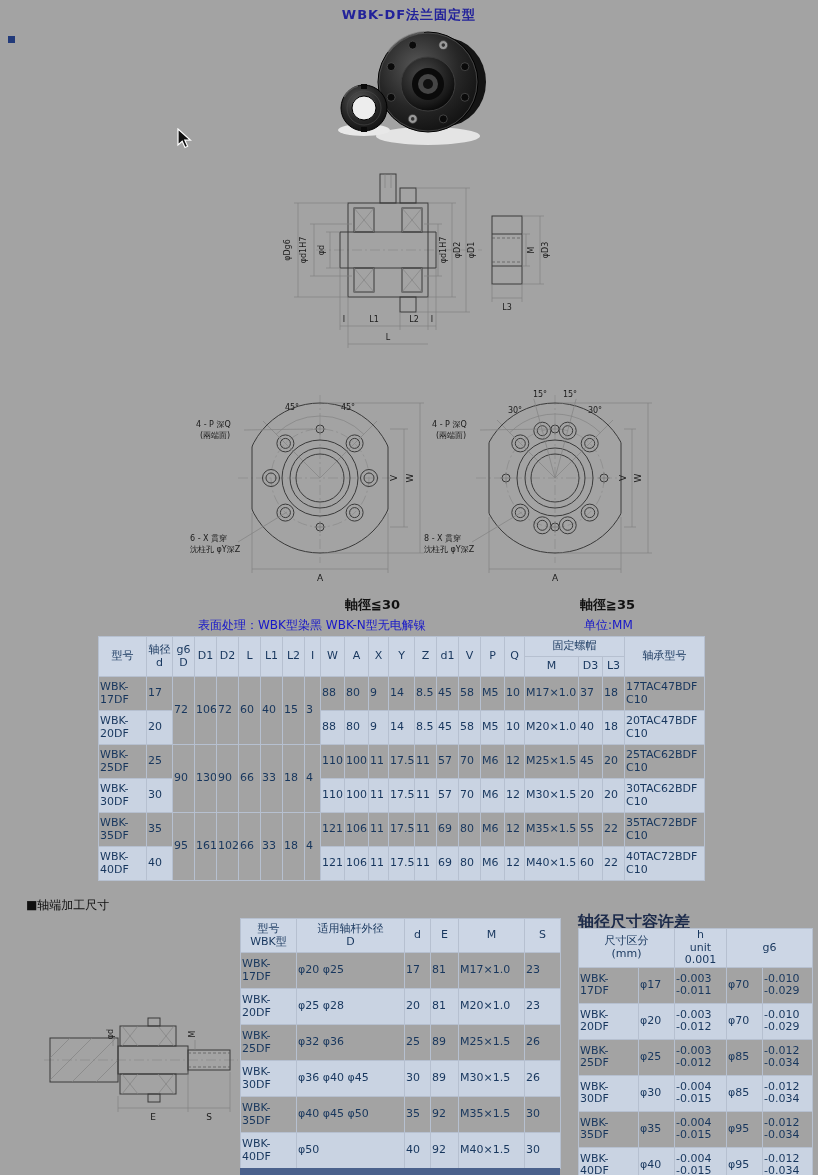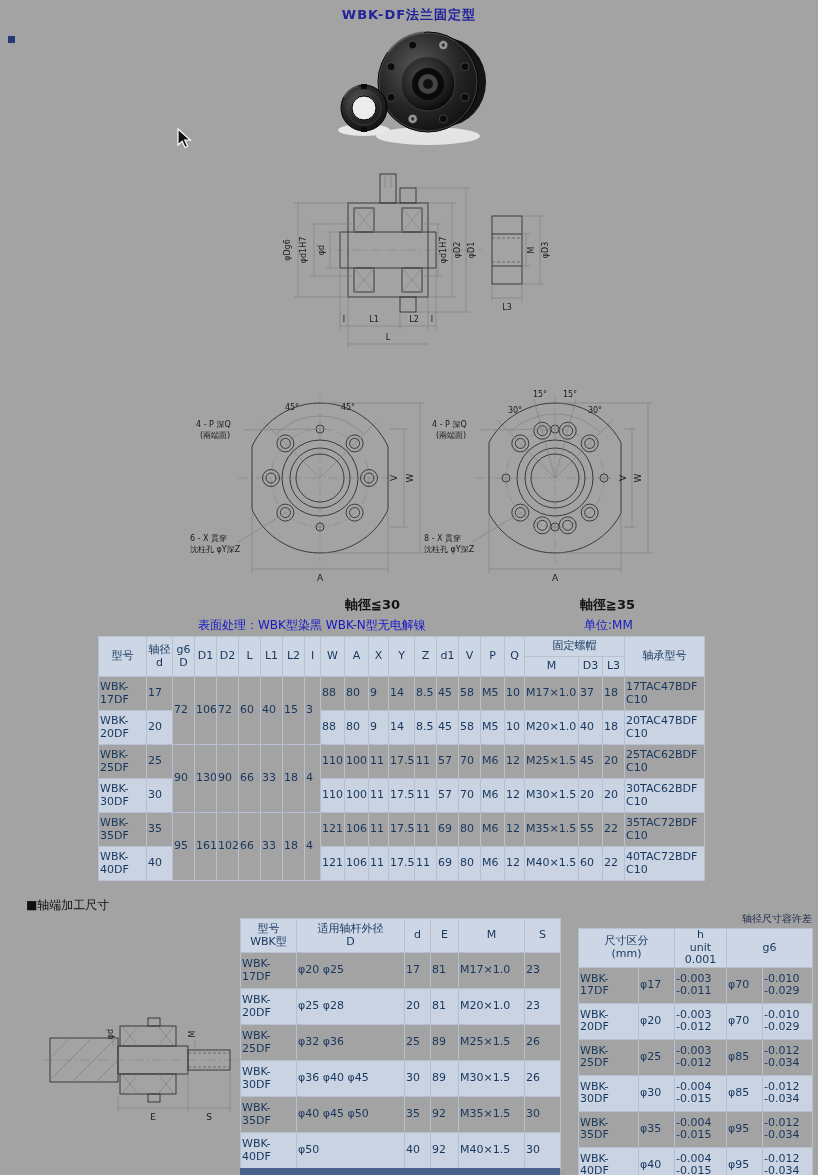--- a/index.html
+++ b/index.html
@@ -4,21 +4,21 @@
 <style>
 *{margin:0;padding:0;box-sizing:border-box}
 html,body{background:#fff}
 body{font-family:"DejaVu Sans","Liberation Sans",sans-serif}
 #page{position:relative;width:818px;height:1175px;background:#a3a3a3;overflow:hidden}
 .abs{position:absolute}
 #title{left:0;top:6px;width:100%;text-align:center;font-size:13px;font-weight:bold;color:#22229a;letter-spacing:1px}
 .cap{font-size:13px;font-weight:bold;color:#111;text-align:right;width:160px}
 .note{font-size:12px;color:#1717c9;white-space:nowrap}
 .sec{font-size:12px;color:#111}
-.ttl{font-size:10px;font-weight:normal;color:#1b2a4a;text-align:right}
+.ttl{font-size:16px;font-weight:bold;color:#1b2a4a;text-align:left}
 .tbl{border-collapse:collapse;table-layout:fixed;font-size:11px;color:#17365d;}
 .tbl th,.tbl td{border:1px solid #b6c0d0;padding:0 1px;line-height:1.15;overflow:hidden;font-weight:400;vertical-align:middle}
 .tbl th{background:#ccd6e5;height:20px}
 .tbl tr.sh td{background:#c9d3e2}
 #mainTbl td{height:34px}
 #midTbl td{height:36px}
 #midTbl th{height:34px}
 #tolTbl td{height:36px}
 #tolTbl th{height:28px}
 .bk{word-break:break-all}

